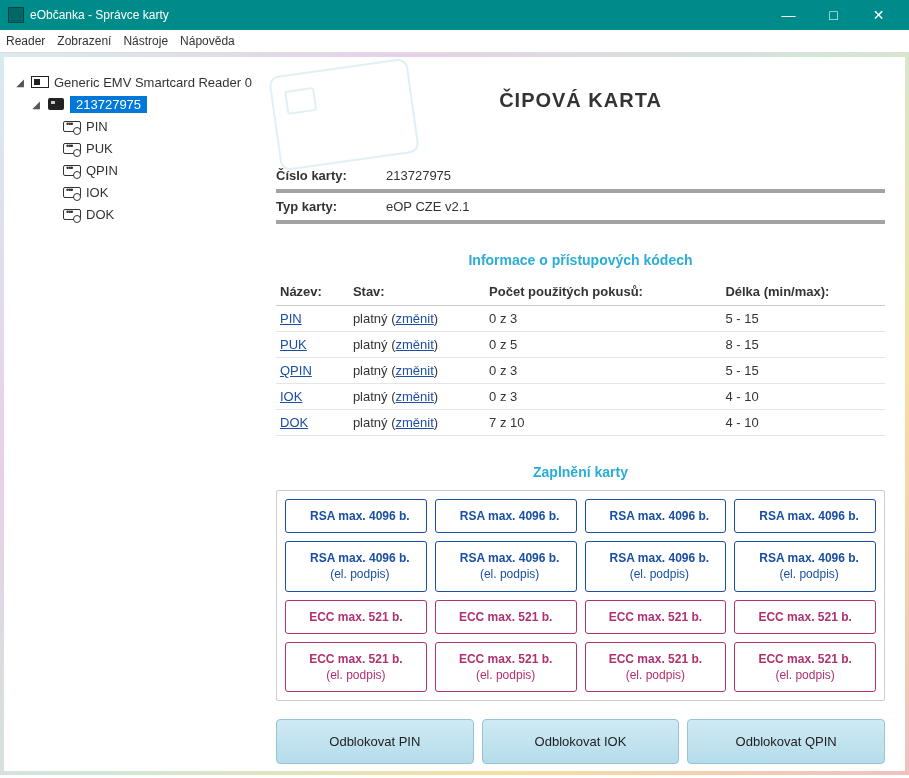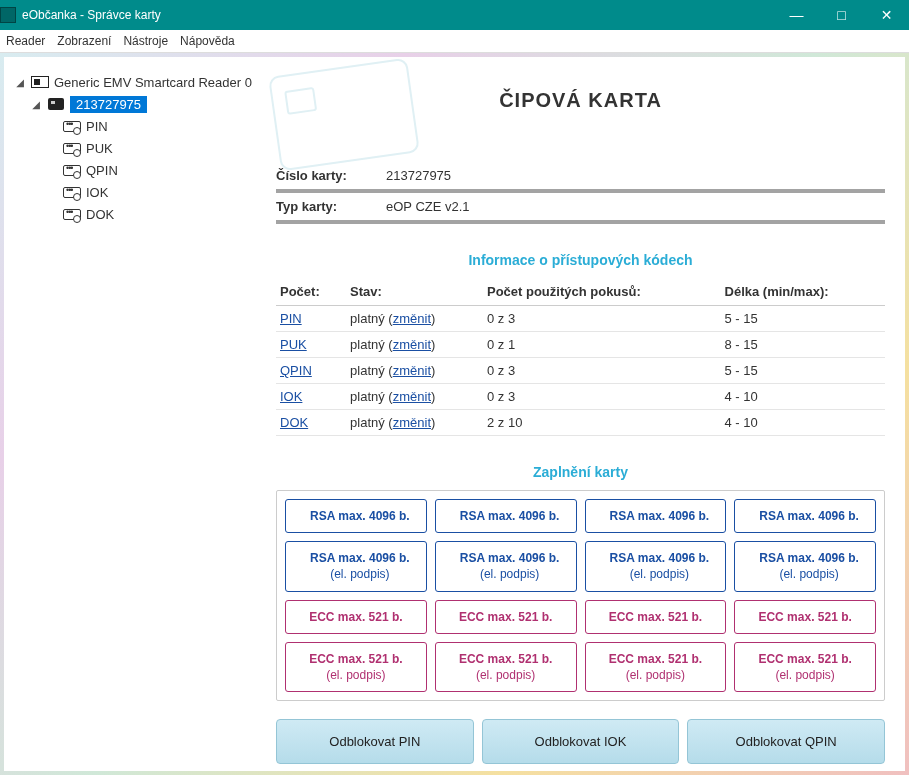--- a/index.html
+++ b/index.html
@@ -1,18 +1,18 @@
 <!DOCTYPE html>
 <html><head>
 <meta charset="utf-8">
 <style>
   * { box-sizing: border-box; margin: 0; padding: 0; }
   body { font-family: "Segoe UI", Tahoma, sans-serif; font-size: 13px; color: #333; background: #fff; width: 909px; height: 778px; overflow: hidden; }
   
-  .titlebar { background: #008B8B; color: #fff; height: 30px; display: flex; align-items: center; padding: 0 0; }
+  .titlebar { background: #008B8B; color: #fff; height: 30px; display: flex; align-items: center; padding: 0 8px; }
   .titlebar-icon { width: 16px; height: 16px; background: #006666; border: 1px solid #004444; margin-right: 6px; }
   .titlebar-text { flex: 1; font-size: 12px; }
   .titlebar-btns { display: flex; gap: 0; }
   .titlebar-btn { width: 45px; height: 30px; display: flex; align-items: center; justify-content: center; color: #fff; font-size: 14px; }
   
   .menubar { background: #fff; padding: 4px 6px; border-bottom: 1px solid #ddd; display: flex; gap: 12px; }
   .menu-item { font-size: 12px; cursor: default; }
   
   .workspace { display: flex; height: calc(778px - 30px - 26px); position: relative; }
   .gradient-border { position: absolute; inset: 0; pointer-events: none; padding: 4px; background: linear-gradient(135deg, #d8ecf0 0%, #e8d0e8 25%, #d0e8d8 50%, #f5e0a0 75%, #f0c0c0 100%); z-index: 0; }
@@ -149,55 +149,55 @@
       <div class="info-row">
         <div class="info-label">Typ karty:</div>
         <div class="info-value">eOP CZE v2.1</div>
       </div>
     </div>
 
     <div class="section-title">Informace o přístupových kódech</div>
     <table class="codes">
       <thead>
           <tr>
-        <th>Počet:</th>
+        <th>Název:</th>
         <th>Stav:</th>
         <th>Počet použitých pokusů:</th>
         <th>Délka (min/max):</th>
       </tr>
         </thead>
       <tbody id="codes-body">
           <tr>
             <td><span class="code-link">PIN</span></td>
             <td>platný (<span class="code-link">změnit</span>)</td>
             <td>0 z 3</td>
             <td>5 - 15</td>
           </tr>
           <tr>
             <td><span class="code-link">PUK</span></td>
             <td>platný (<span class="code-link">změnit</span>)</td>
-            <td>0 z 1</td>
+            <td>0 z 5</td>
             <td>8 - 15</td>
           </tr>
           <tr>
             <td><span class="code-link">QPIN</span></td>
             <td>platný (<span class="code-link">změnit</span>)</td>
             <td>0 z 3</td>
             <td>5 - 15</td>
           </tr>
           <tr>
             <td><span class="code-link">IOK</span></td>
             <td>platný (<span class="code-link">změnit</span>)</td>
             <td>0 z 3</td>
             <td>4 - 10</td>
           </tr>
           <tr>
             <td><span class="code-link">DOK</span></td>
             <td>platný (<span class="code-link">změnit</span>)</td>
-            <td>2 z 10</td>
+            <td>7 z 10</td>
             <td>4 - 10</td>
           </tr>
         </tbody>
     </table>
 
     <div class="section-title">Zaplnění karty</div>
     <div class="slots-grid" id="slots-grid">
         <div class="slot rsa">RSA max. 4096 b.</div>
         <div class="slot rsa">RSA max. 4096 b.</div>
         <div class="slot rsa">RSA max. 4096 b.</div>

